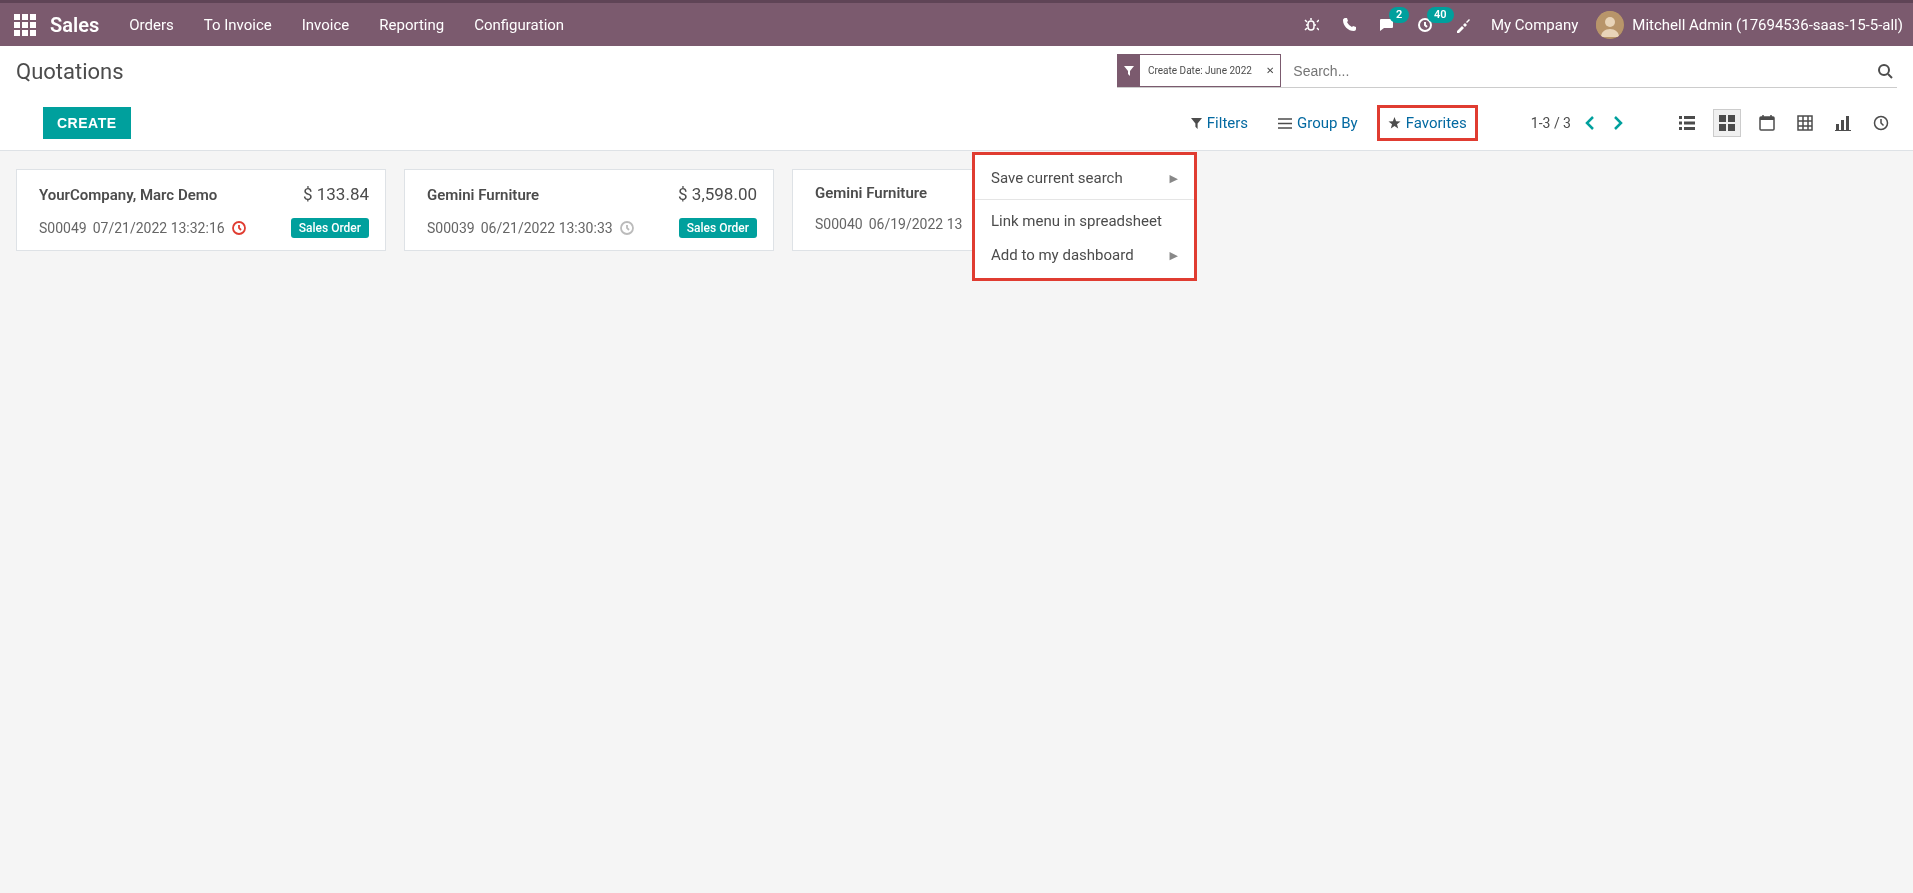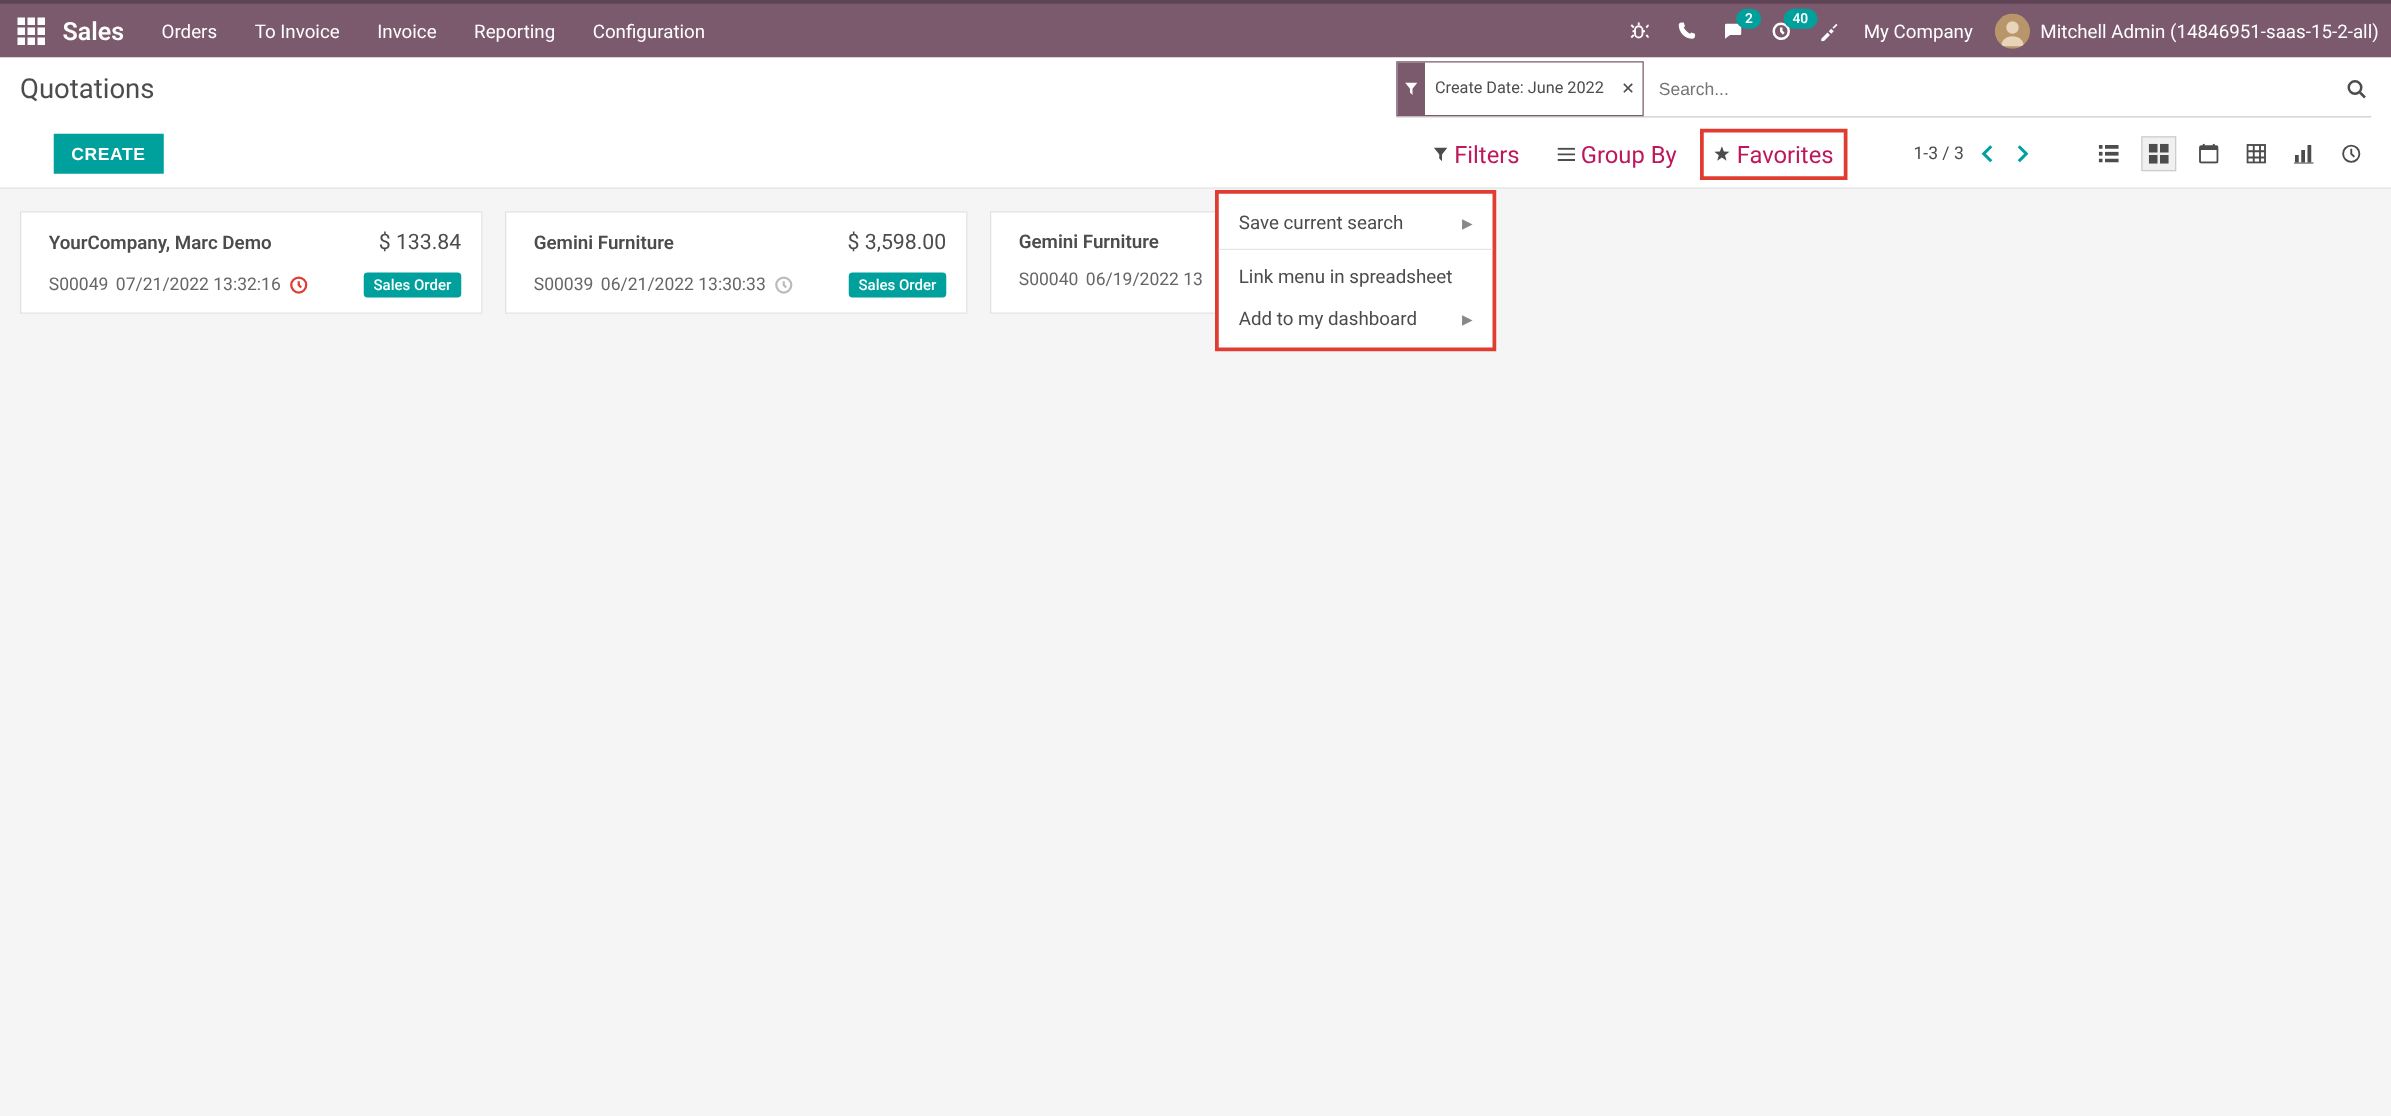--- a/index.html
+++ b/index.html
@@ -110,22 +110,22 @@
     margin-left: auto;
     display: flex;
     align-items: center;
     width: 780px;
     border-bottom: 1px solid #ccc;
   }
   .facet {
     display: flex;
     align-items: center;
     border: 1px solid #7b5a6e;
-    height: 44px;
-    font-size: 13px;
+    height: 33px;
+    font-size: 10px;
     margin-right: 6px;
   }
   .facet .facet-icon {
     background: #7b5a6e;
     color: #fff;
     padding: 0 6px;
     height: 100%;
     display:flex;align-items:center;
   }
   .facet .facet-label {
@@ -171,22 +171,22 @@
     margin-left: auto;
     display: flex;
     align-items: center;
     gap: 18px;
   }
   .dropdown-toggle {
     display: flex;
     align-items: center;
     gap: 5px;
     cursor: pointer;
-    color: #be185d;
-    font-size: 19px;
+    color: #0369a1;
+    font-size: 15px;
     padding: 4px 6px;
     position: relative;
   }
   .dropdown-toggle.highlighted {
     outline: 3px solid #e03c31;
     outline-offset: 2px;
   }
   .pager {
     display: flex;
     align-items: center;
@@ -360,21 +360,21 @@
     </div>
     <div class="company">My Company</div>
     <div class="user">
       <div class="avatar">
         <svg viewBox="0 0 28 28">
             <circle cx="14" cy="14" r="14" fill="#b8956a"></circle>
             <circle cx="14" cy="11" r="5" fill="#e8d4b8"></circle>
             <path d="M5 26c0-5 4-8 9-8s9 3 9 8" fill="#e8d4b8"></path>
           </svg>
       </div>
-      <span>Mitchell Admin (14846951-saas-15-2-all)</span>
+      <span>Mitchell Admin (17694536-saas-15-5-all)</span>
     </div>
   </div>
 </div>
 
 <div class="controlbar">
   <div class="controlbar-row1">
     <h1>Quotations</h1>
     <div class="search-area">
       <div class="facet">
         <span class="facet-icon">

